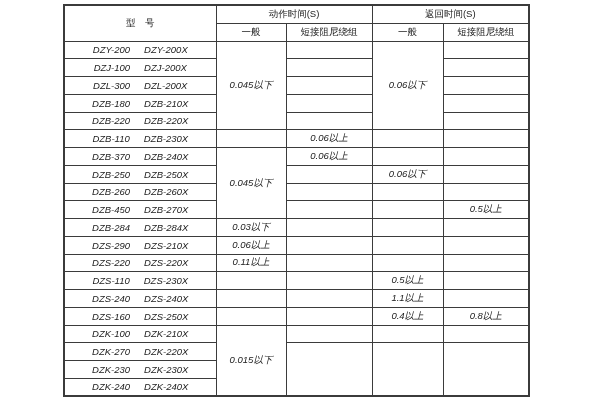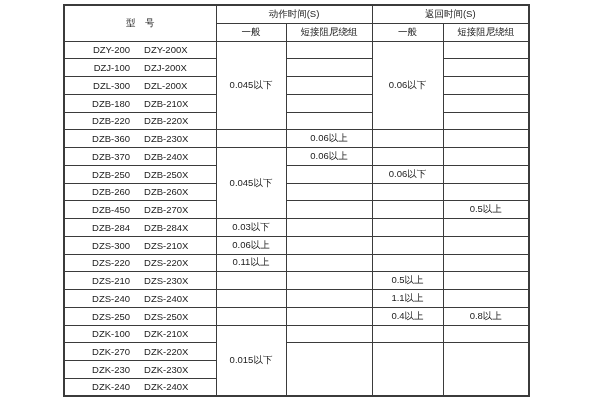--- a/index.html
+++ b/index.html
@@ -20,21 +20,21 @@
     border: 1px solid #3b3b3b;
     font-size: 9.5px;
     font-weight: normal;
     text-align: center;
     vertical-align: middle;
     padding: 0;
     overflow: hidden;
     white-space: nowrap;
   }
   thead tr { height: 18px; }
-  tbody tr { height: 17.75px; }
+  tbody tr { height: 17.75px; font-style: italic; }
   td.model-cell .m-a { margin-right: 14px; }
 </style>
 </head>
 <body>
 
 <div class="page">
   <table class="spec">
     <colgroup>
       <col style="width:152px">
       <col style="width:70px">
@@ -77,21 +77,21 @@
           <td class="model-cell"><span class="m-a">DZB-180</span><span class="m-b">DZB-210X</span></td>
           <td></td>
           <td></td>
         </tr>
         <tr>
           <td class="model-cell"><span class="m-a">DZB-220</span><span class="m-b">DZB-220X</span></td>
           <td></td>
           <td></td>
         </tr>
         <tr>
-          <td class="model-cell"><span class="m-a">DZB-360</span><span class="m-b">DZB-230X</span></td>
+          <td class="model-cell"><span class="m-a">DZB-110</span><span class="m-b">DZB-230X</span></td>
           <td></td>
           <td>0.06以上</td>
           <td></td>
           <td></td>
         </tr>
         <tr>
           <td class="model-cell"><span class="m-a">DZB-370</span><span class="m-b">DZB-240X</span></td>
           <td rowspan="4">0.045以下</td>
           <td>0.06以上</td>
           <td></td>
@@ -116,49 +116,49 @@
           <td>0.5以上</td>
         </tr>
         <tr>
           <td class="model-cell"><span class="m-a">DZB-284</span><span class="m-b">DZB-284X</span></td>
           <td>0.03以下</td>
           <td></td>
           <td></td>
           <td></td>
         </tr>
         <tr>
-          <td class="model-cell"><span class="m-a">DZS-300</span><span class="m-b">DZS-210X</span></td>
+          <td class="model-cell"><span class="m-a">DZS-290</span><span class="m-b">DZS-210X</span></td>
           <td>0.06以上</td>
           <td></td>
           <td></td>
           <td></td>
         </tr>
         <tr>
           <td class="model-cell"><span class="m-a">DZS-220</span><span class="m-b">DZS-220X</span></td>
           <td>0.11以上</td>
           <td></td>
           <td></td>
           <td></td>
         </tr>
         <tr>
-          <td class="model-cell"><span class="m-a">DZS-210</span><span class="m-b">DZS-230X</span></td>
+          <td class="model-cell"><span class="m-a">DZS-110</span><span class="m-b">DZS-230X</span></td>
           <td></td>
           <td></td>
           <td>0.5以上</td>
           <td></td>
         </tr>
         <tr>
           <td class="model-cell"><span class="m-a">DZS-240</span><span class="m-b">DZS-240X</span></td>
           <td></td>
           <td></td>
           <td>1.1以上</td>
           <td></td>
         </tr>
         <tr>
-          <td class="model-cell"><span class="m-a">DZS-250</span><span class="m-b">DZS-250X</span></td>
+          <td class="model-cell"><span class="m-a">DZS-160</span><span class="m-b">DZS-250X</span></td>
           <td></td>
           <td></td>
           <td>0.4以上</td>
           <td>0.8以上</td>
         </tr>
         <tr>
           <td class="model-cell"><span class="m-a">DZK-100</span><span class="m-b">DZK-210X</span></td>
           <td rowspan="4">0.015以下</td>
           <td></td>
           <td></td>

